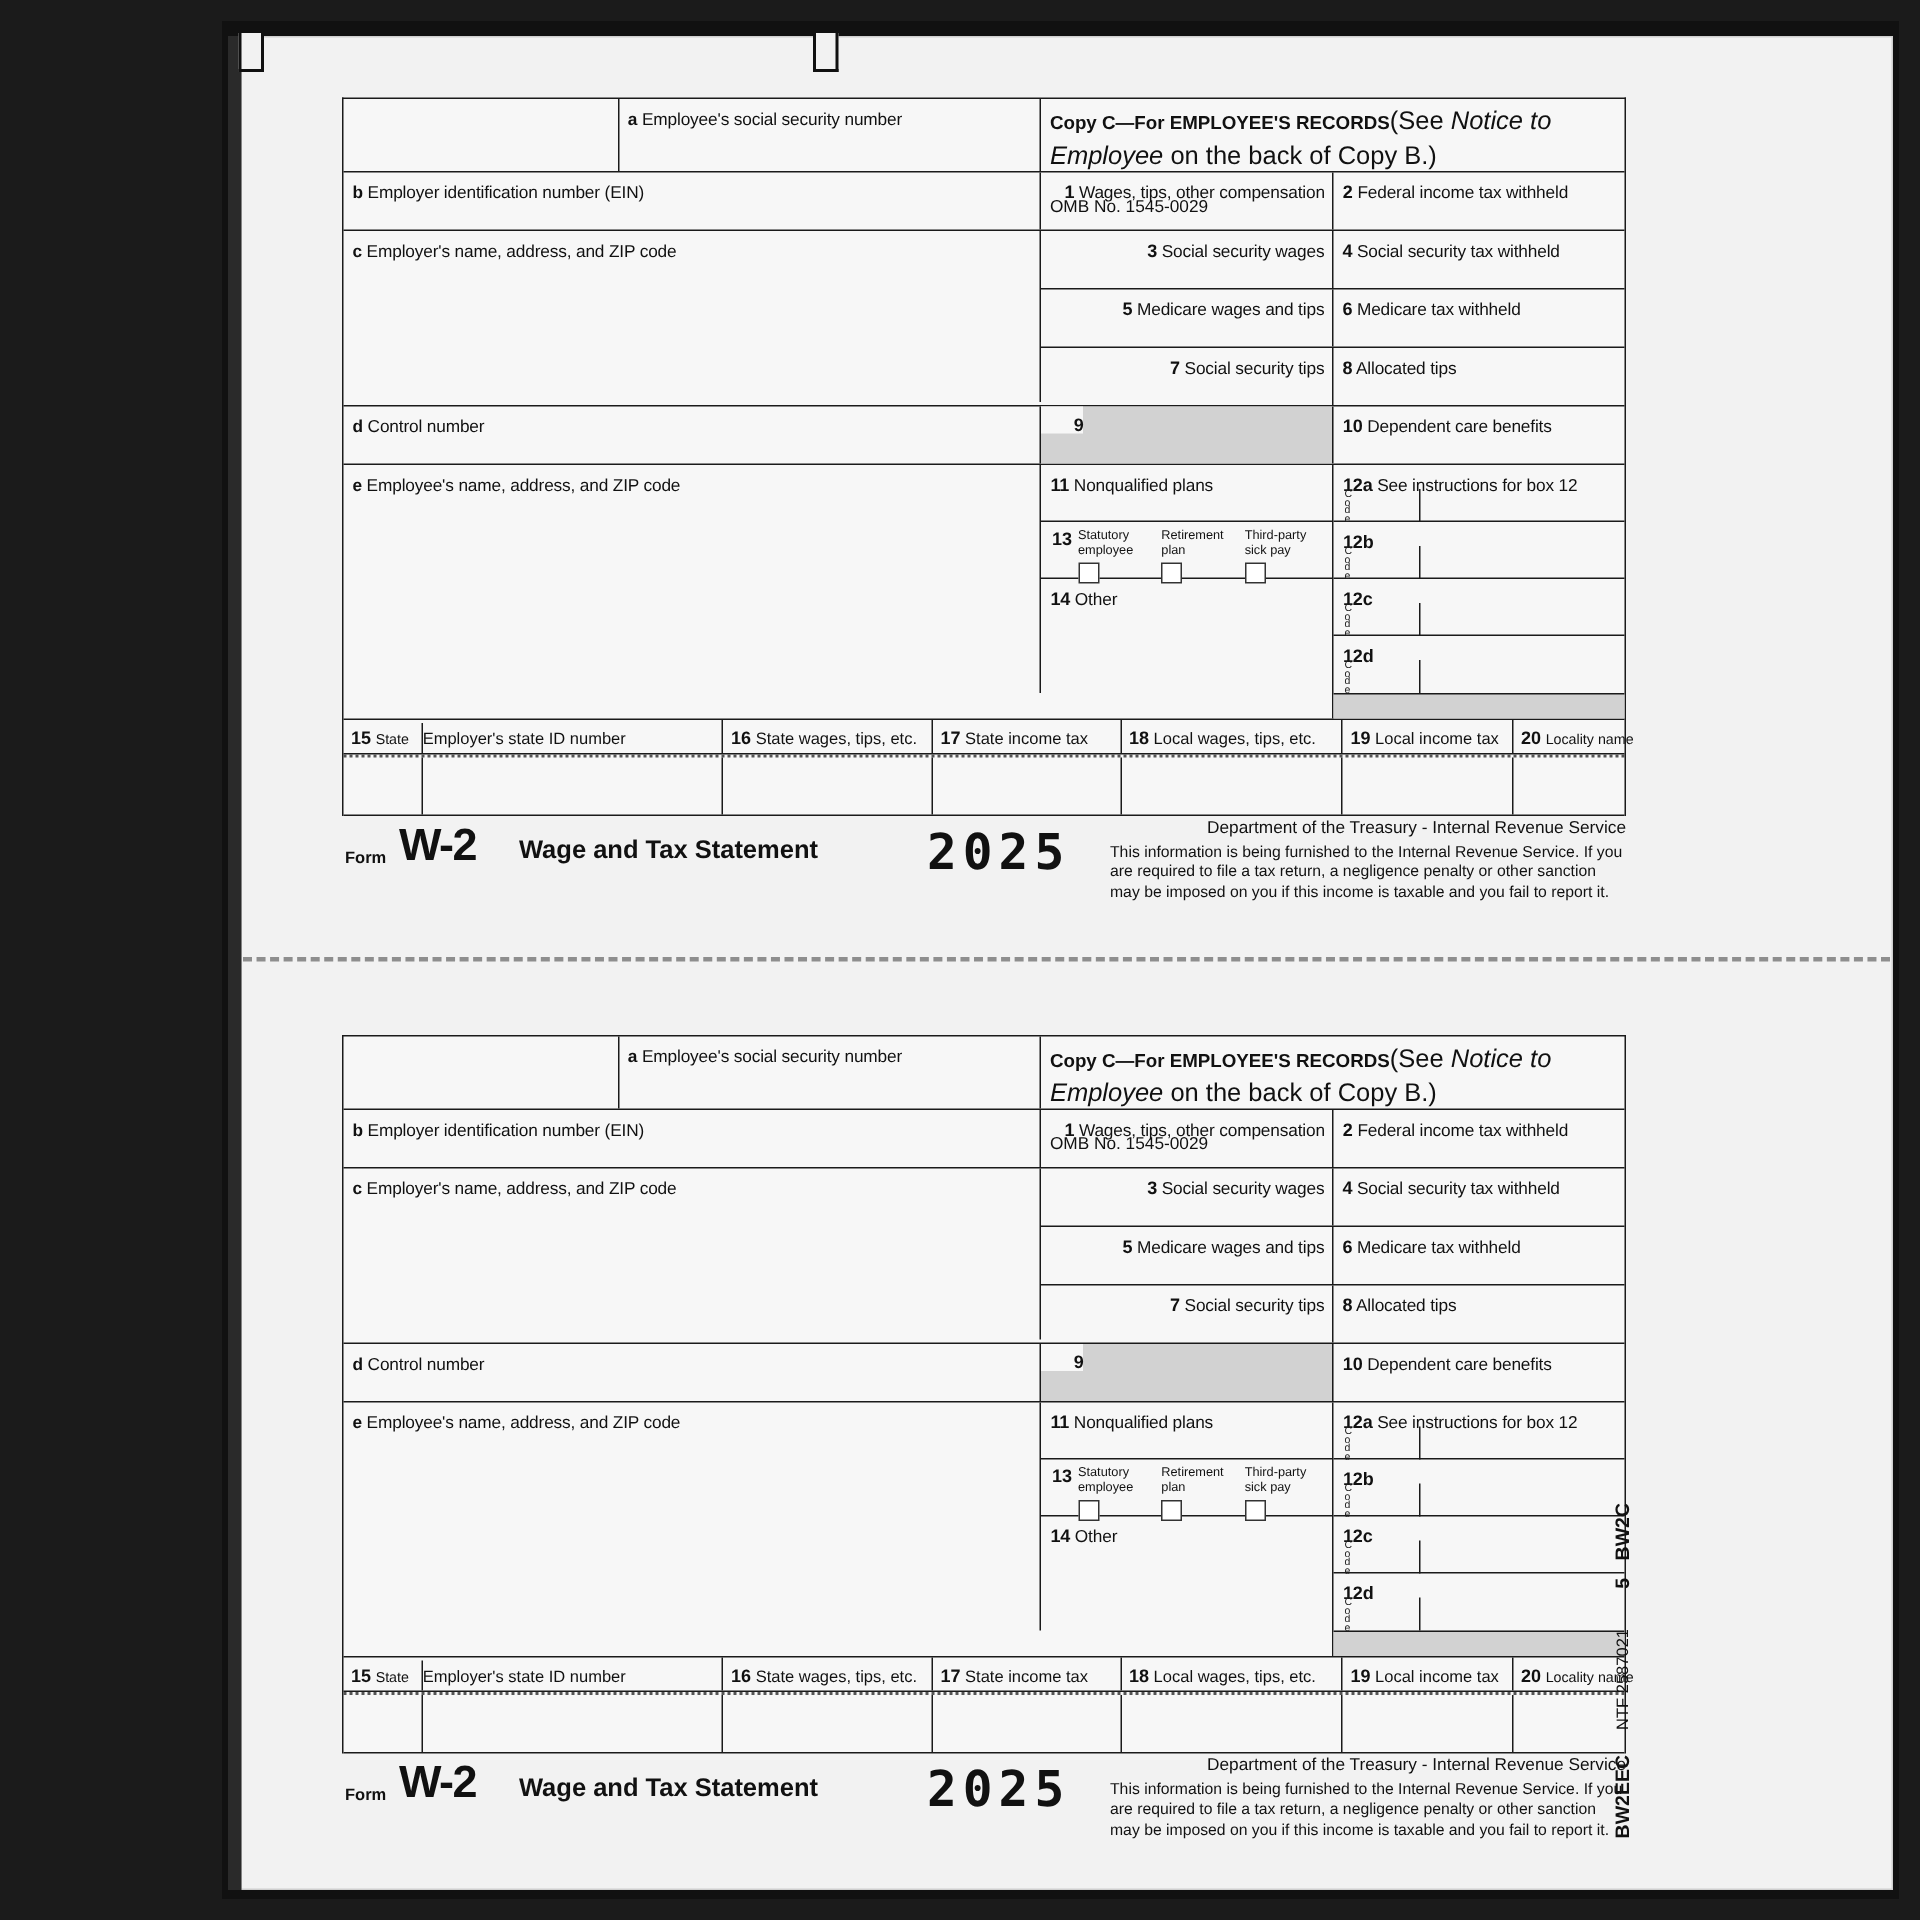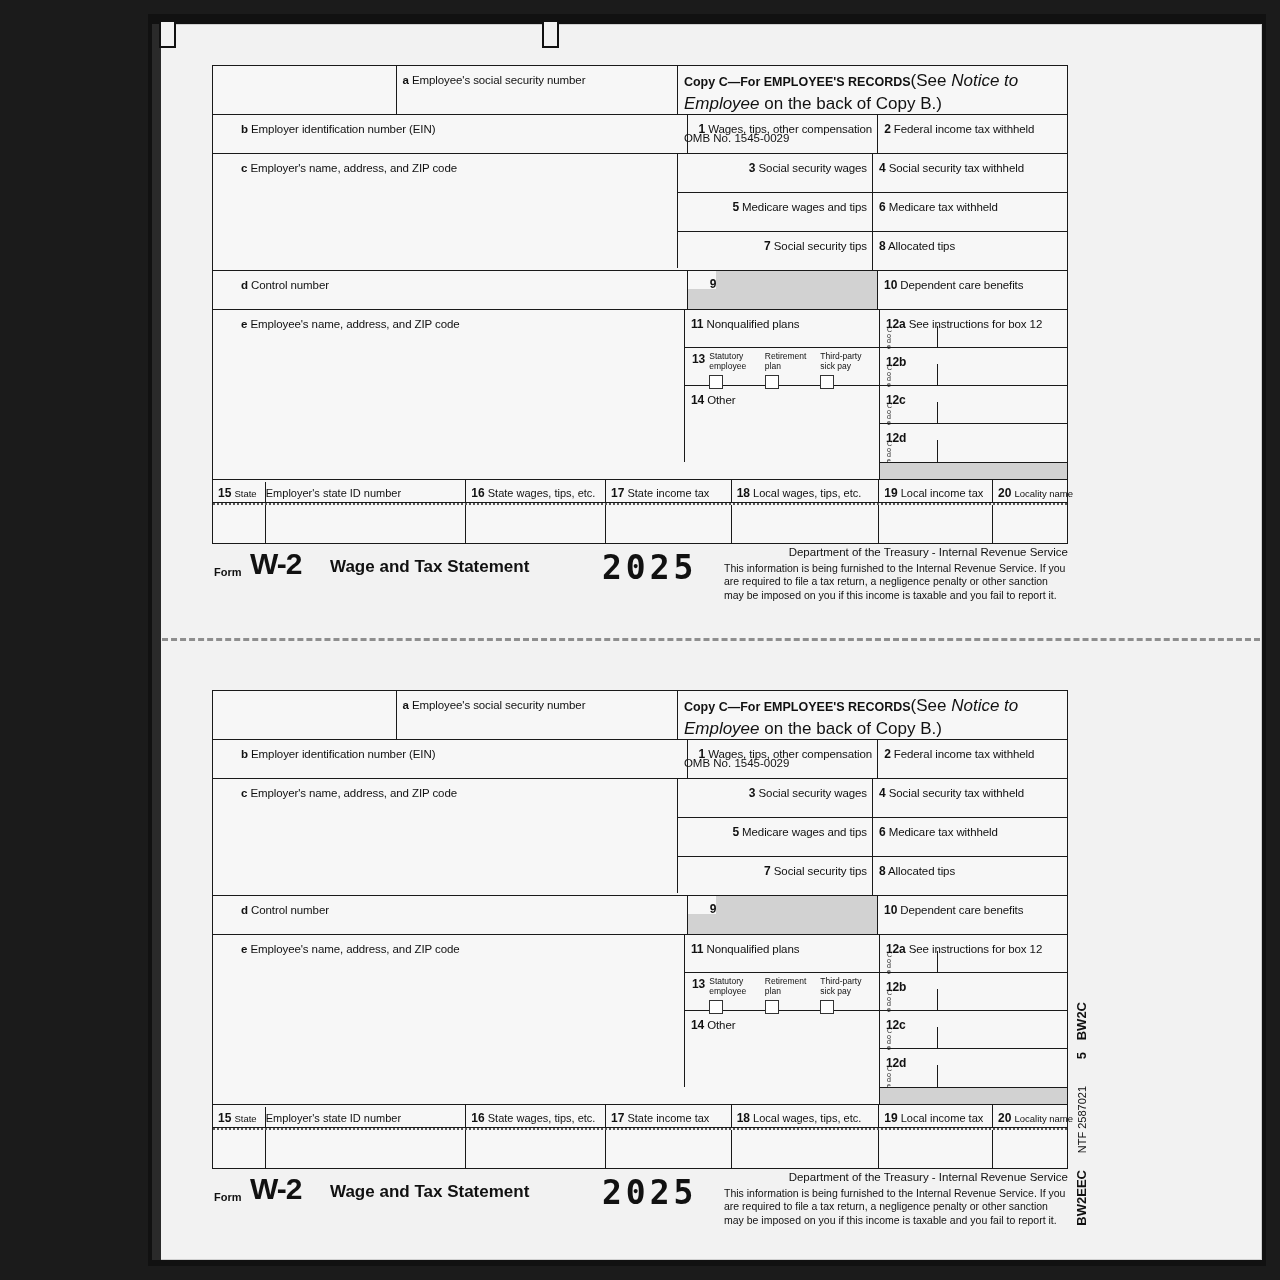--- a/index.html
+++ b/index.html
@@ -49,37 +49,37 @@
     position: absolute;
     left: 162px; top: 638px;
     width: 1098px; height: 0;
     border-top: 3px dashed #8e8e8e;
   }
 
   
   .form {
     position: absolute;
     width: 856px;
-    left: 212px;
+    left: 228px;
     color: #111;
   }
   .form.top    { top: 65px; }
   .form.bottom { top: 690px; }
 
   .grid {
     border: 1px solid #1a1a1a;
     border-bottom: none;
     background: #f7f7f7;
   }
   .row { display: flex; border-bottom: 1px solid #1a1a1a; }
   .cell { position: relative; border-right: 1px solid #1a1a1a; padding: 4px 5px 0 6px; }
   .cell:last-child { border-right: none; }
 
   
-  .c-left  { width: 466px; margin-left: 22px; }
+  .c-left  { width: 466px; }
   .c-leftA { width: 184px; }
   .c-leftB { width: 282px; }
   .c-mid   { width: 195px; text-align: right; }
   .c-right { width: 194px; }
   .c-hdr   { width: 390px; }
 
   .lbl { font-size: 11.5px; line-height: 1.25; letter-spacing: -0.1px; white-space: nowrap; }
   .lbl b { font-weight: bold; }
   .num { font-weight: bold; font-size: 12px; }
   .h38 { height: 38px; }

